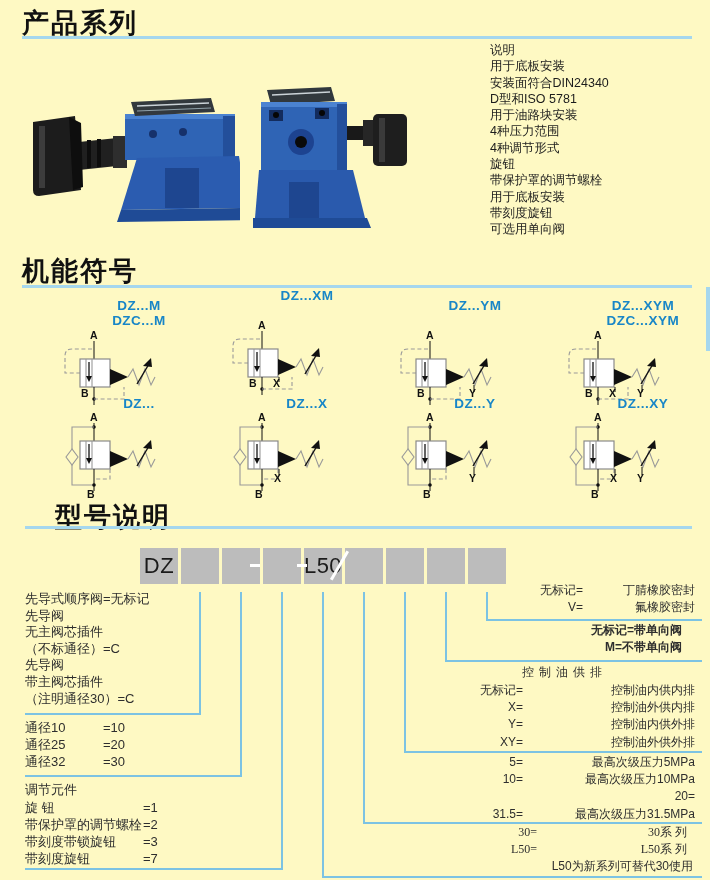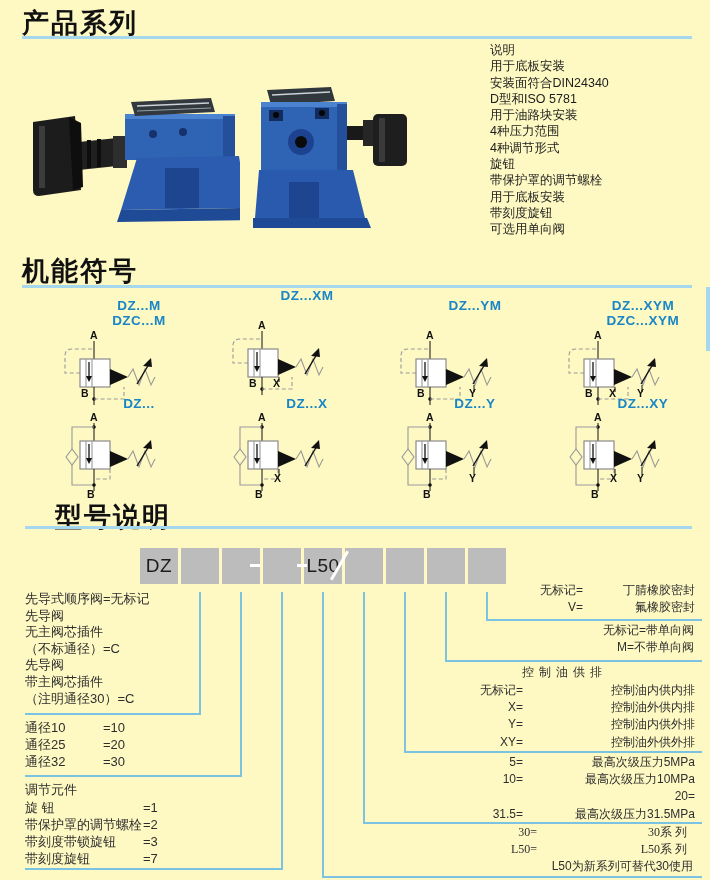--- a/index.html
+++ b/index.html
@@ -14,21 +14,21 @@
   .sym-label{font-size:13.5px;font-weight:bold;color:#1886c7;letter-spacing:.5px;line-height:15px;padding-left:22px;}
   .sym-labels.r1{height:31px;} .sym-labels.r2{height:15px;}
   .pt{font:bold 10.5px "Liberation Sans","DejaVu Sans",sans-serif;fill:#111;}
   .thin{stroke:#999;fill:none;stroke-width:1.1px;}
   .dash{stroke:#9a9a9a;fill:none;stroke-width:1.1px;stroke-dasharray:4 2.6;}
   .vbody{fill:#ffffff;stroke:#8a8a8a;stroke-width:1.2px;}
   .edge-strip{position:absolute;width:4px;background:#a5d7ee;}
   
   .code-box{position:absolute;width:38px;height:36px;background:#bcbcbc;
             display:flex;align-items:center;justify-content:center;
-            font-size:19px;color:#1b1b1b;letter-spacing:.5px;}
+            font-size:22px;color:#1b1b1b;letter-spacing:.5px;}
   .code-dash{position:absolute;width:10px;height:3px;background:#ffffff;}
   .code-slash{position:absolute;width:3px;height:33px;background:#ffffff;transform:rotate(30deg);}
   .vline{position:absolute;width:2px;background:#7cc3e3;}
   .hline{position:absolute;height:2px;background:#7cc3e3;}
   .blk{position:absolute;font-size:13px;color:#2e2e2e;}
   .blk .ln{line-height:16.6px;white-space:nowrap;}
   .kv{display:flex;line-height:17px;white-space:nowrap;}
   .kv .nm{width:118px;}
   .kv .vl{}
   .size-kv .nm{width:78px;}
@@ -396,21 +396,21 @@
         <span class="ky">无标记=</span>
         <span class="vl">丁腈橡胶密封</span>
       </div>
 
       <div class="rkv narrow">
         <span class="ky">V=</span>
         <span class="vl">氟橡胶密封</span>
       </div>
     </div>
 
-  <div class="rblk" style="right:24px;top:622px;">
+  <div class="rblk" style="right:36px;top:622px;font-weight:bold;">
 
   <div class="rkv">无标记=带单向阀</div>
       <div class="rkv">M=不带单向阀</div>
     </div>
 
   <div class="rblk ctrl-title" style="left:522px;top:664px;text-align:center;">
     <span>控制油供排</span>
   </div>
   <div class="rblk" style="right:23px;top:682px;">
 

